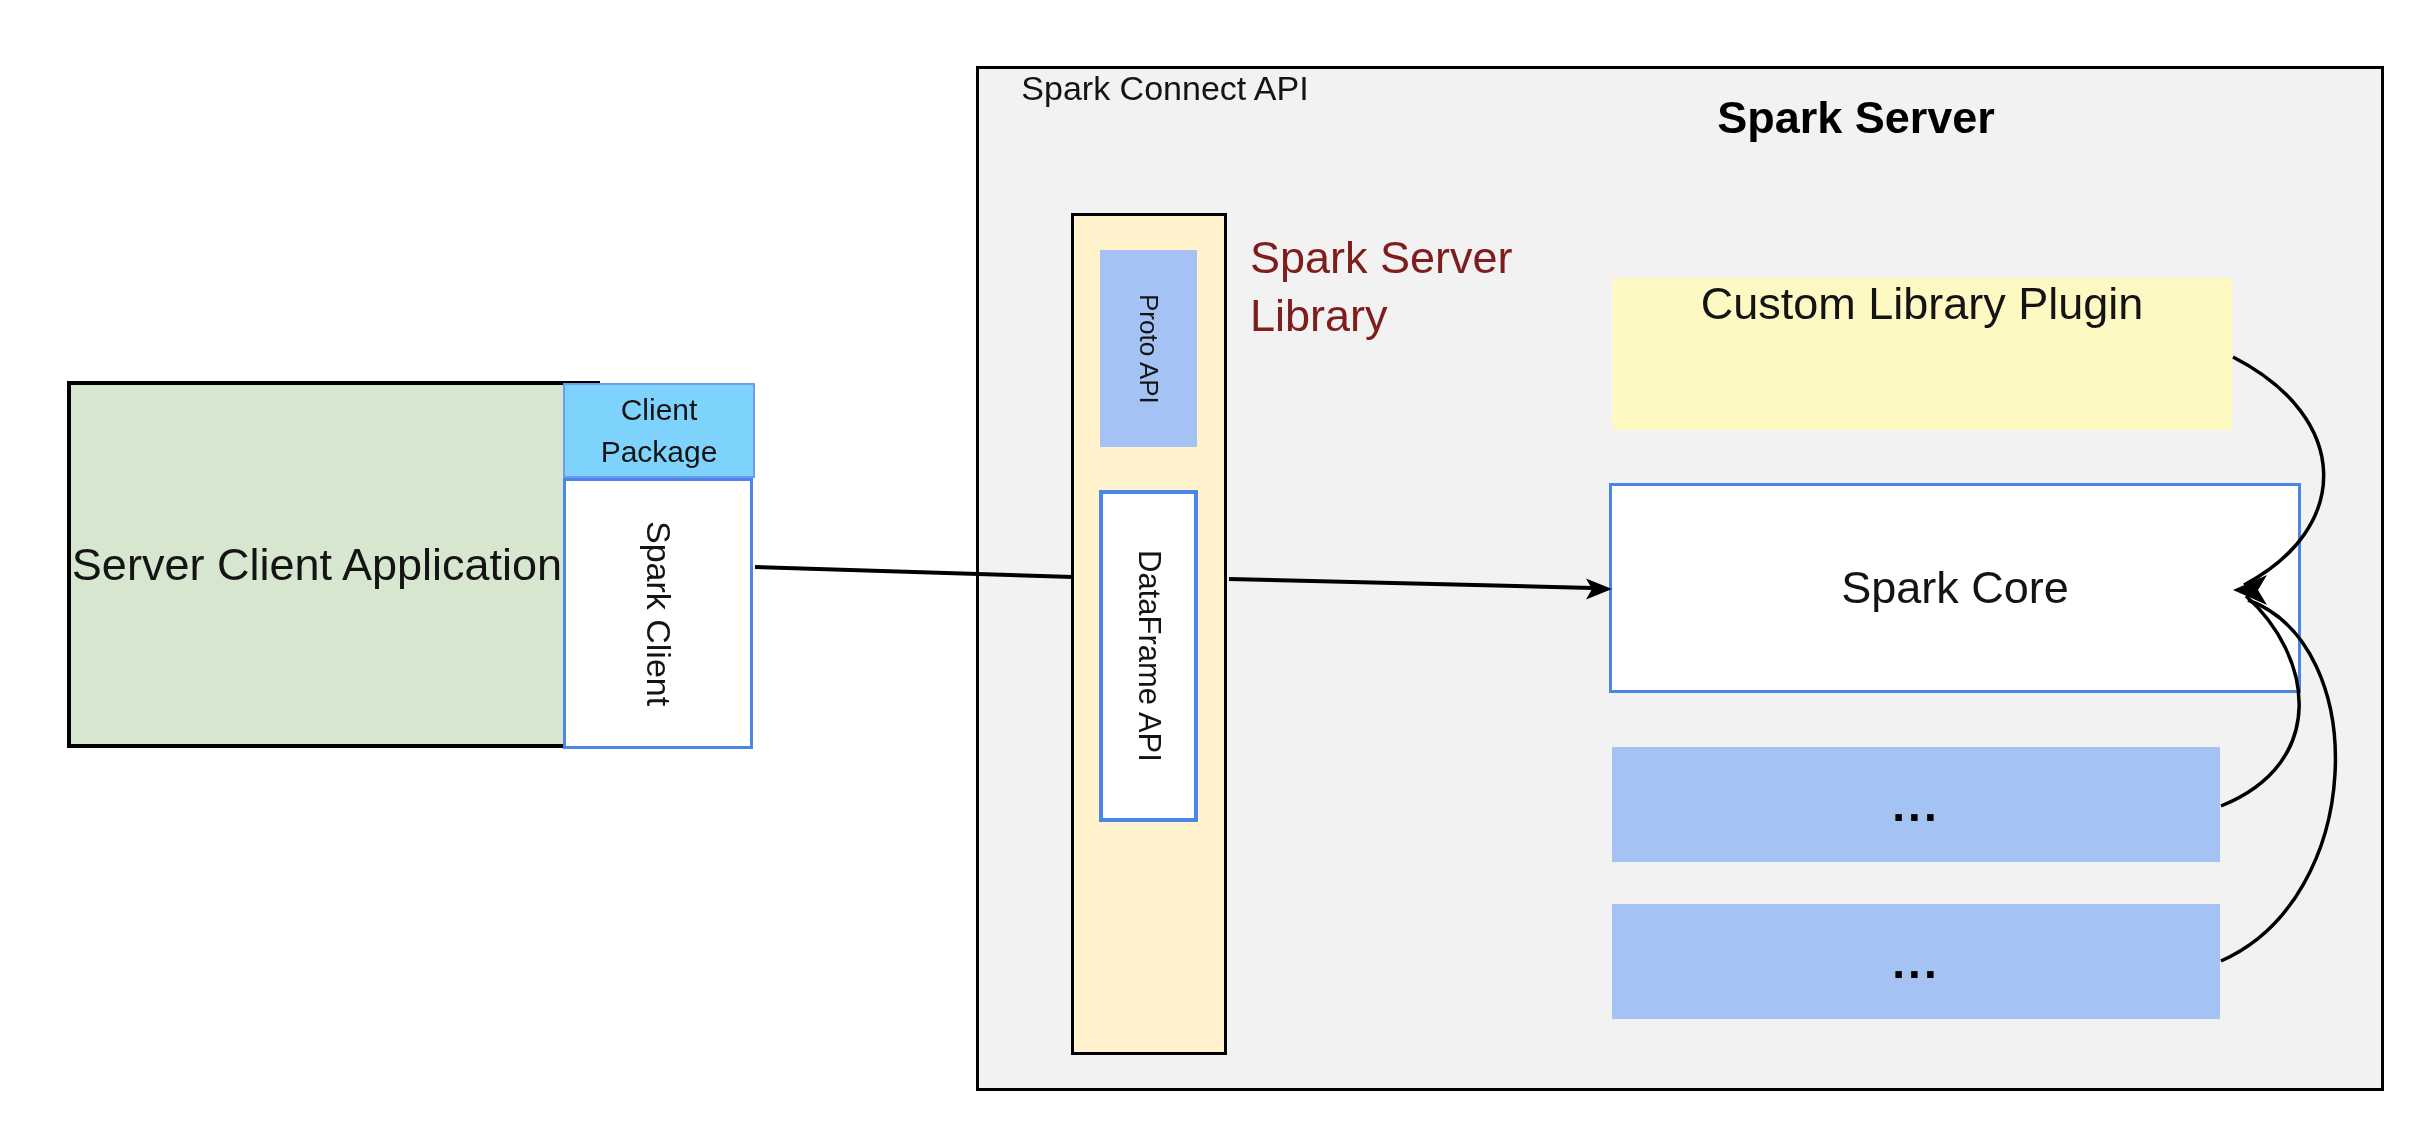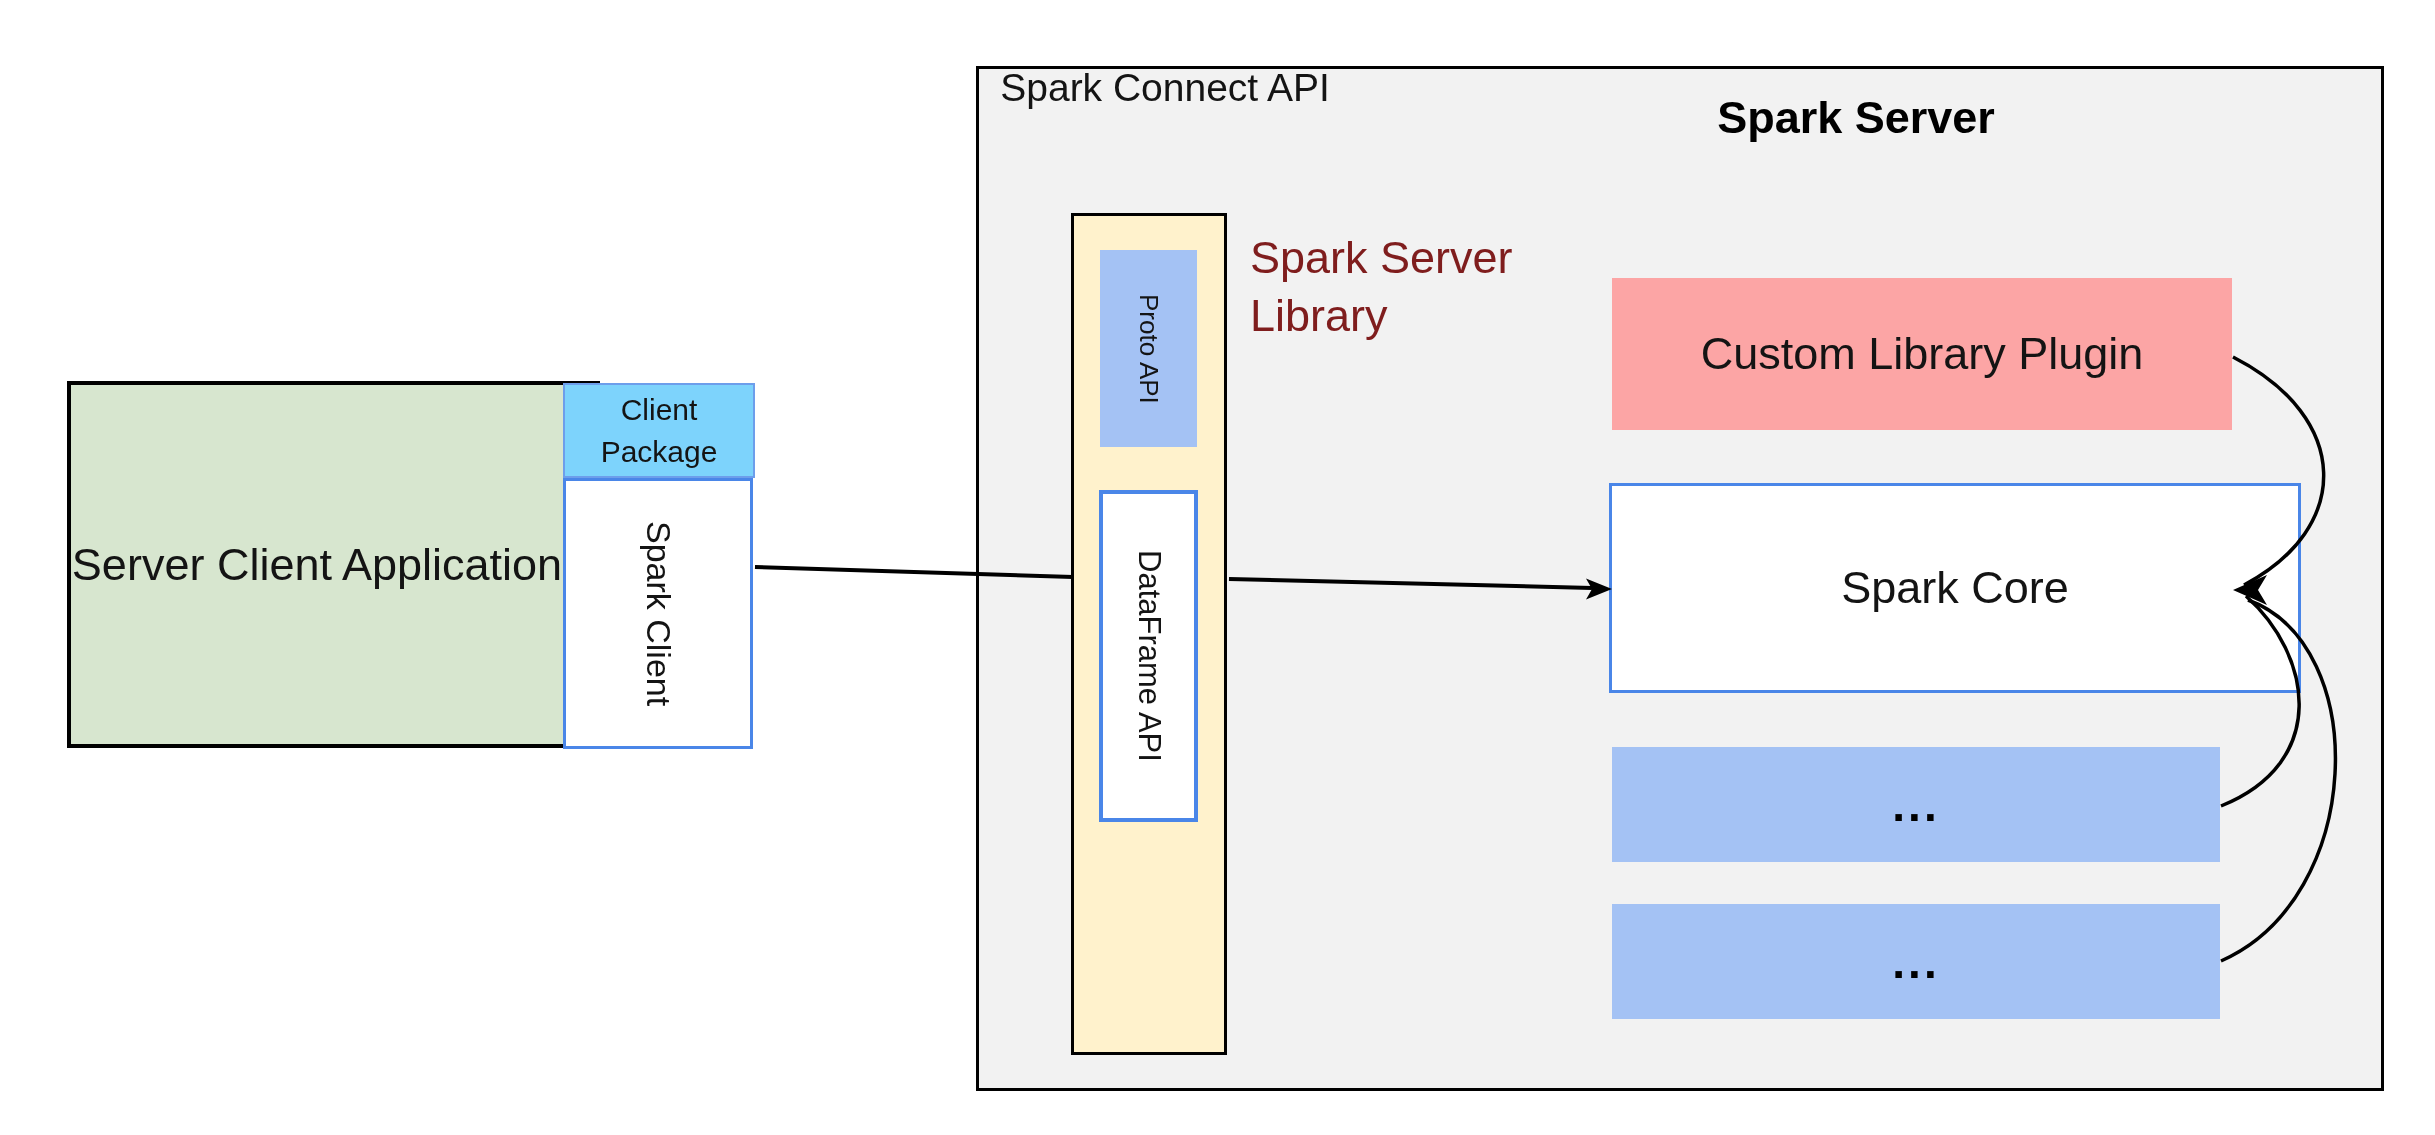--- a/index.html
+++ b/index.html
@@ -42,21 +42,21 @@
   .v-proto { font-size: 26px; }
   .v-df { font-size: 31px; }
 
   
   .server-box {
     left: 976px; top: 66px; width: 1408px; height: 1025px;
     background: #f2f2f2; border: 3px solid #000; z-index: 2;
   }
   .connect-label {
     left: 21px; top: -10px; width: 330px;
-    text-align: center; font-size: 39px; line-height: 58px; color: #141414;
+    text-align: center; font-size: 34px; line-height: 58px; color: #141414;
   }
   .server-title {
     left: 627px; top: 20px; width: 500px;
     text-align: center; font-size: 45px; line-height: 58px; font-weight: 700; color: #000;
   }
   .yellow-box {
     left: 92px; top: 144px; width: 156px; height: 842px;
     background: #fff2cc; border: 3px solid #000;
   }
   .proto-box {
@@ -68,22 +68,22 @@
     left: 25px; top: 274px; width: 99px; height: 332px;
     background: #ffffff; border: 4px solid #4a86e8;
     display: flex; align-items: center; justify-content: center;
   }
   .library-label {
     left: 271px; top: 160px; width: 330px;
     text-align: left; font-size: 45px; line-height: 58px; color: #7f1d1d;
   }
   .plugin-box {
     left: 633px; top: 209px; width: 620px; height: 152px;
-    background: #fca5a5;
-    display: flex; align-items: center; justify-content: center;
+    background: #fef9c3;
+    display: flex; justify-content: center;
     font-size: 45px; color: #141414;
   }
   .core-box {
     left: 630px; top: 414px; width: 692px; height: 210px;
     background: #ffffff; border: 3px solid #4a86e8;
     display: flex; align-items: center; justify-content: center;
     font-size: 45px; color: #141414;
   }
   .dots-box {
     left: 633px; width: 608px; height: 115px;

